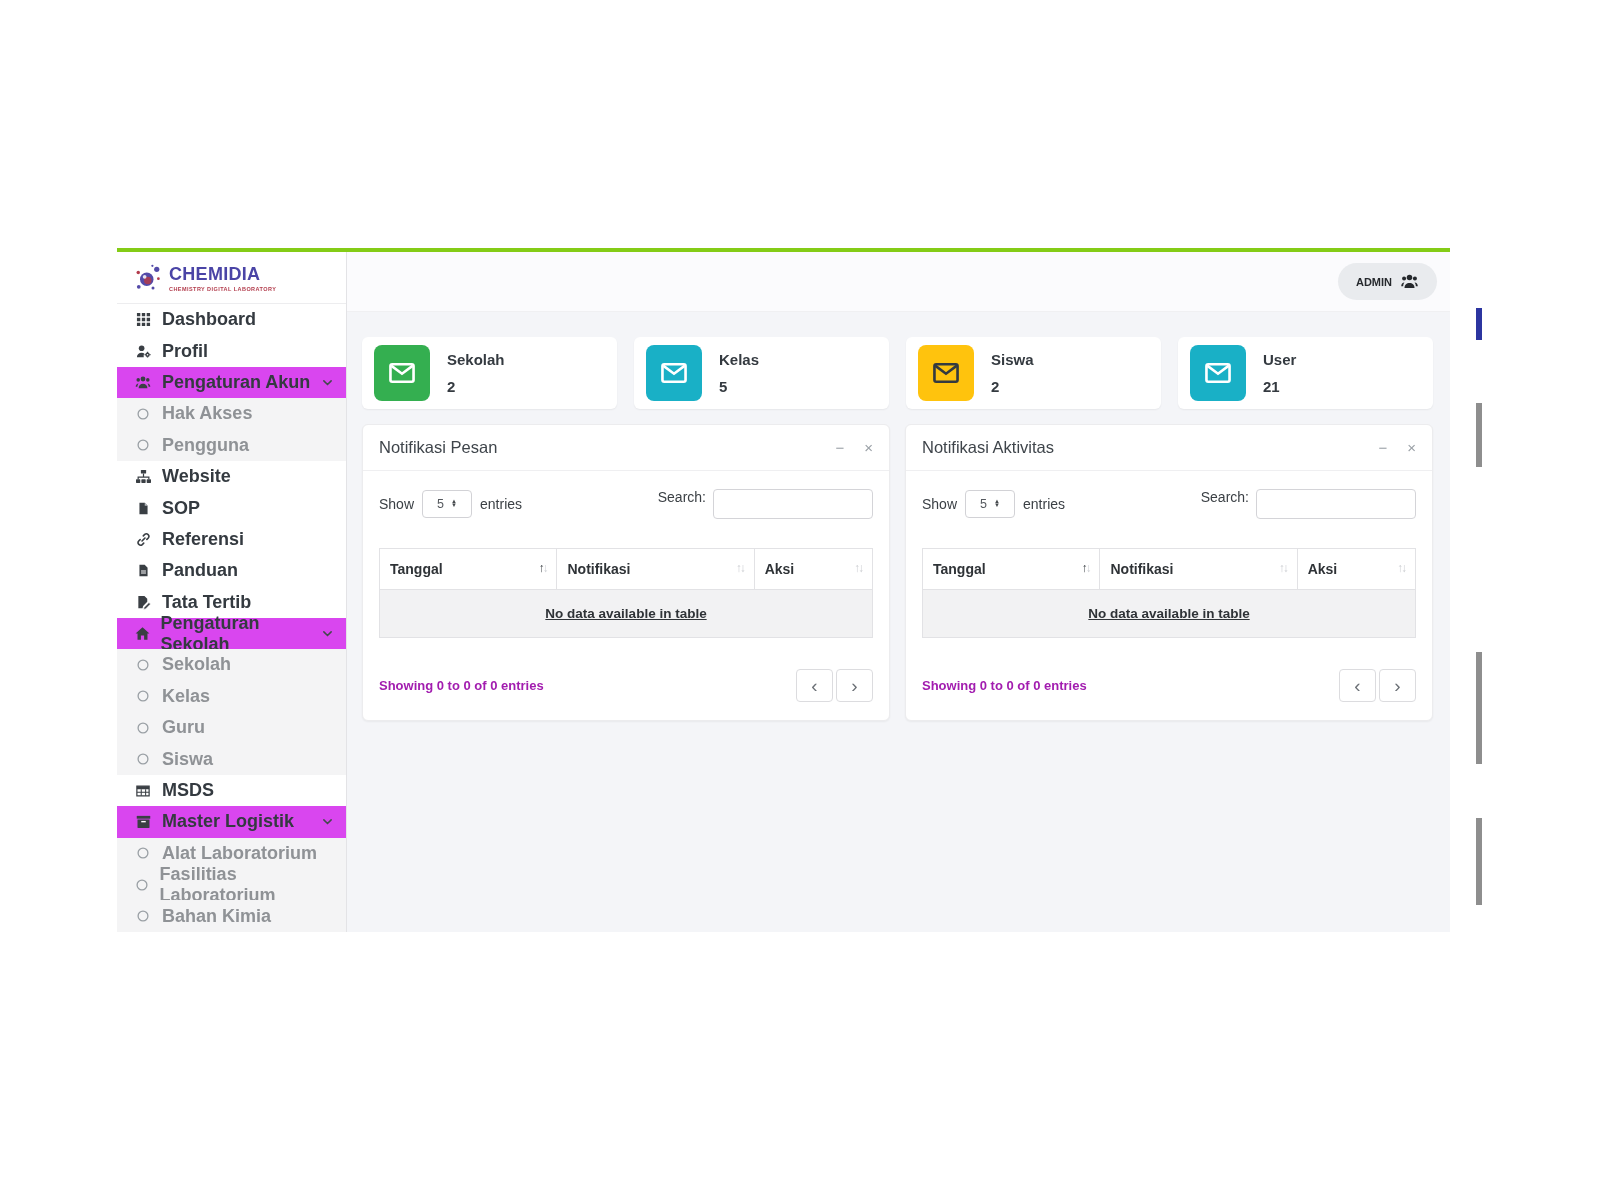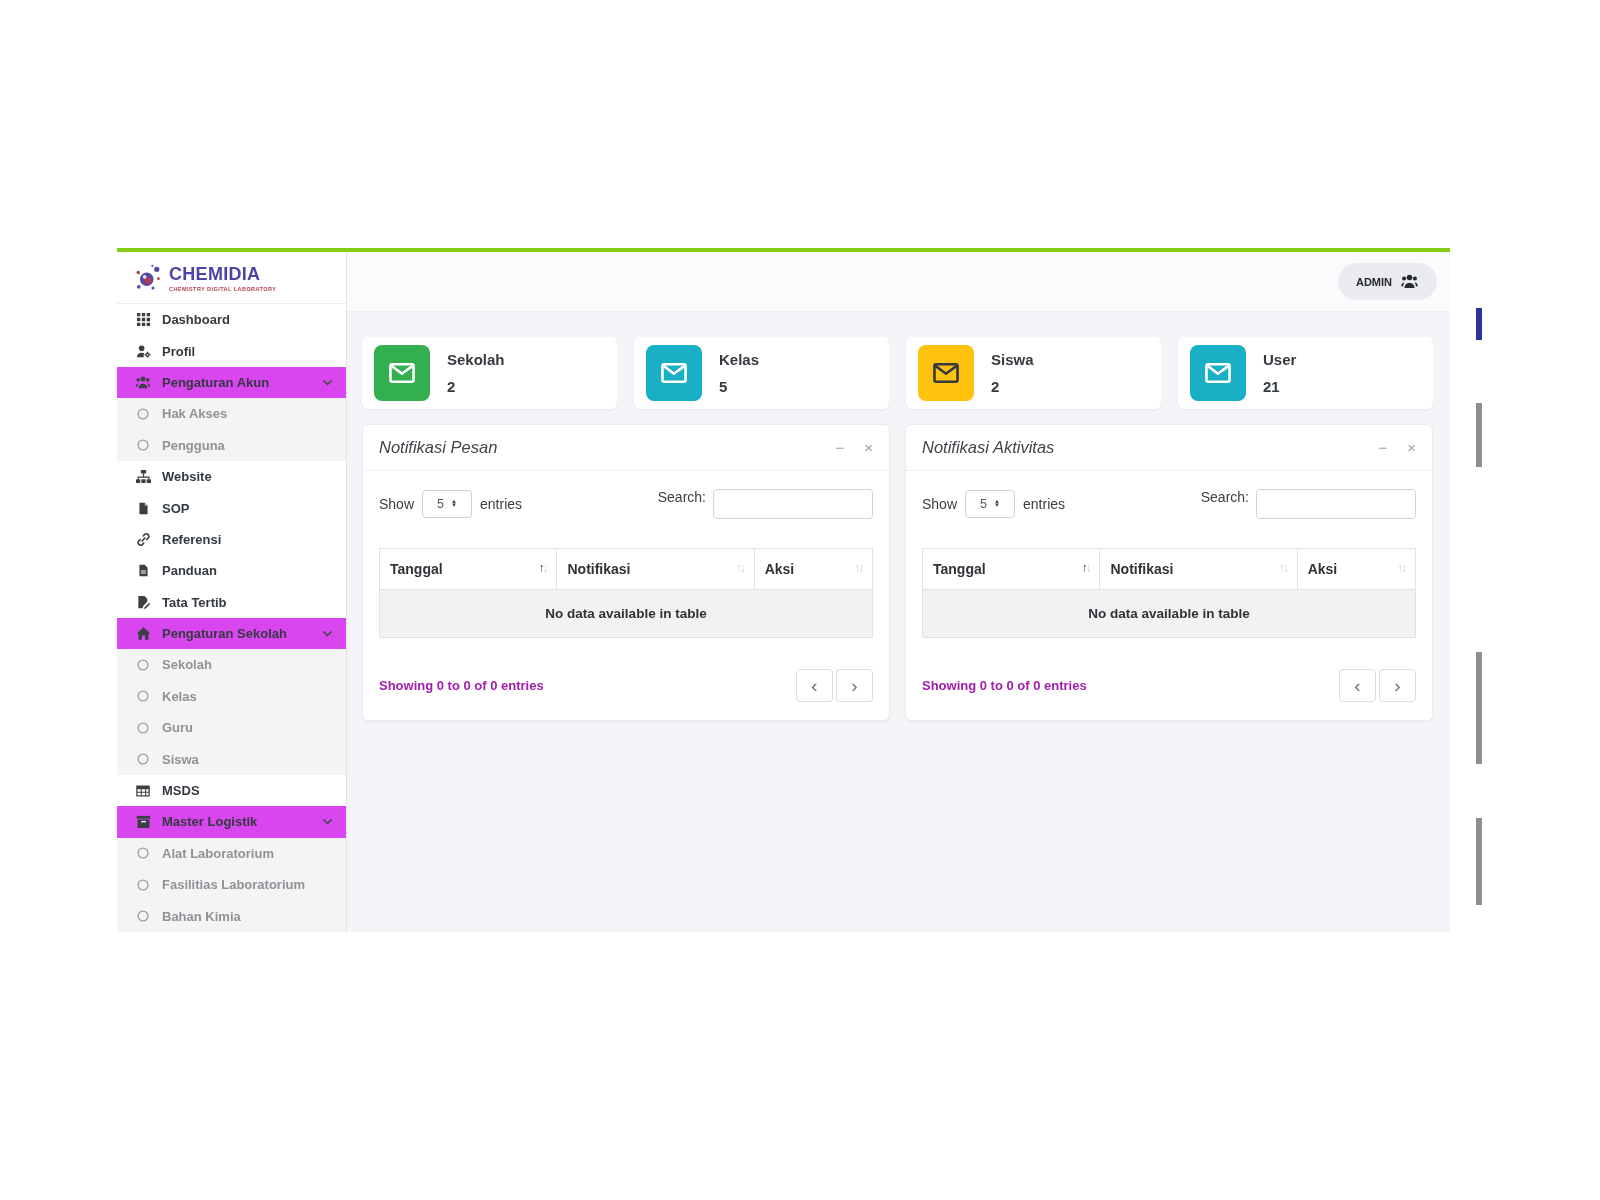--- a/index.html
+++ b/index.html
@@ -15,21 +15,21 @@
   .logo { height:52px; display:flex; align-items:center; padding-left:16px;
     border-bottom:1px solid #ededef; background:#fff; }
   .logo-text { margin-left:6px; display:flex; flex-direction:column; }
   .logo-name { font-size:18px; font-weight:800; color:#4a44a6; letter-spacing:.3px; }
   .logo-tag { font-size:5.5px; font-weight:700; color:#b23b4b; letter-spacing:.45px; margin-top:1px; }
 
   .menu { display:flex; flex-direction:column; }
   .mi { height:31.4px; display:flex; align-items:center; padding:0 12px 0 16px;
     background:#fff; cursor:pointer; text-decoration:none; color:#343a40; }
   .mi .ic { width:20px; display:flex; justify-content:center; color:#3a3f44; }
-  .mi .lbl { margin-left:9px; font-size:13px; font-weight:700; color:#343a40;text-align:right; }
+  .mi .lbl { margin-left:9px; font-size:18px; font-weight:700; color:#343a40; }
   .mi.parent { background:#d946ef; }
   .mi.sub { background:#f4f4f5; }
   .mi.sub .ic { color:#9aa0a5; }
   .mi.sub .lbl { color:#8f9296; }
   .mi .chev { margin-left:auto; color:#44494e; display:flex; }
 
   
   .main { flex:1; display:flex; flex-direction:column; background:#f4f5f8; }
   .topbar { height:60px; background:#fbfbfd; border-bottom:1px solid #f0f0f2;
     display:flex; align-items:center; justify-content:flex-end; padding-right:13px; }
@@ -47,21 +47,21 @@
   .stat-icon.glyph-dark { color:#343a40; }
   .card-text { margin-left:17px; display:flex; flex-direction:column; }
   .card-label { font-size:15px; font-weight:700; color:#343a40; }
   .card-value { font-size:15px; font-weight:700; color:#343a40; margin-top:10px; }
 
   .panels { display:flex; gap:15px; margin-top:15px; }
   .panel { flex:1; background:#fff; border-radius:6px; border:1px solid #ececee;
     box-shadow:0 1px 2px rgba(0,0,0,.05); padding-bottom:18px; }
   .panel-head { display:flex; align-items:center; justify-content:space-between;
     padding:13px 16px; border-bottom:1px solid #efeff1; }
-  .panel-title { font-size:16.5px; color:#3f454b;font-style:italic; }
+  .panel-title { font-size:16.5px; color:#3f454b; }
   .panel-tools { display:flex; gap:20px; align-items:center; }
   .tool { color:#9aa0a6; font-size:15px; cursor:pointer; line-height:1; }
 
   .dt-controls { display:flex; align-items:center; justify-content:space-between;
     padding:18px 16px 14px 16px; }
   .dt-left { display:flex; align-items:center; gap:8px; font-size:14px; color:#3b4045; }
   .len-select { width:50px; height:28px; border:1px solid #d2d2d6; border-radius:4px;
     background:#fff; display:flex; align-items:center; justify-content:center;
     gap:7px; cursor:pointer; }
   .len-val { font-size:12.5px; color:#55595e; }
@@ -70,21 +70,21 @@
   .dt-right { display:flex; align-items:flex-start; gap:7px; font-size:14px; color:#3b4045; }
   .search-input { width:160px; height:30px; border:1px solid #d4d4d8; border-radius:4px;
     background:#fff; padding:0 8px; font-size:13px; font-family:inherit; }
 
   table.dt { width:calc(100% - 32px); margin:15px 16px; border-collapse:collapse; }
   .dt th { border:1px solid #e2e2e5; padding:12px 10px; text-align:left;
     font-size:14px; font-weight:700; color:#2f3337; cursor:pointer; }
   .dt th .sort { float:right; font-size:12px; letter-spacing:-2px; color:#ccced2; }
   .dt th .sort .on { color:#3b4045; }
   .dt td.empty { border:1px solid #e2e2e5; border-top:none; background:#f2f2f3;
-    text-align:center; font-size:13.5px; font-weight:700; color:#2f3337; padding:16px 0; }
+    text-align:center; font-size:13.5px; font-weight:700; color:#2f3337; padding:16px 0;text-decoration:underline; }
 
   .dt-footer { display:flex; align-items:center; justify-content:space-between;
     padding:16px 16px 0 16px; }
   .dt-info { font-size:13px; font-weight:700; color:#a21caf; }
   .pager { display:flex; gap:3px; }
   .page-btn { width:37px; height:33px; background:#fff; border:1px solid #dcdcdf;
     border-radius:4px; display:flex; align-items:center; justify-content:center;
     font-size:19px; color:#6b7076; cursor:pointer; }
 
   

